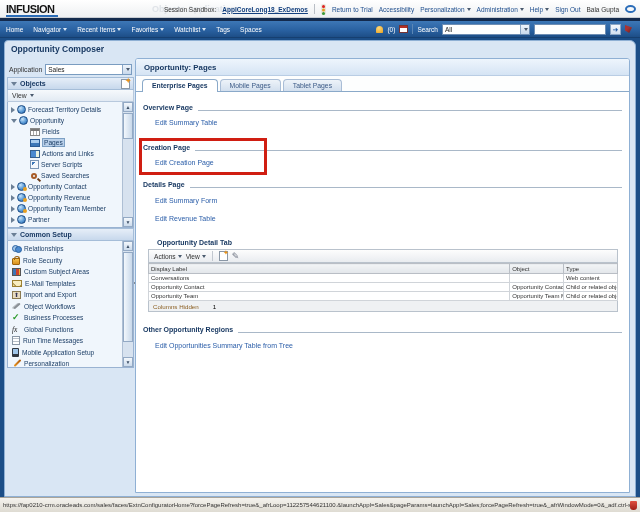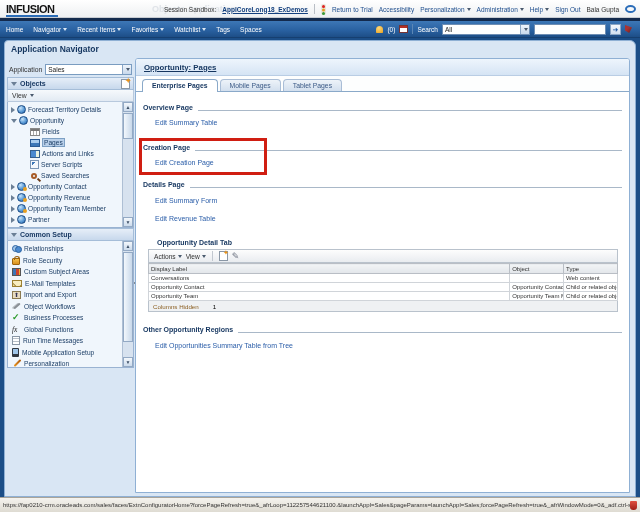--- a/index.html
+++ b/index.html
@@ -103,21 +103,21 @@
   .ic-pen::after { content:""; position:absolute; left:1px; top:3px; width:9px; height:2px; background:linear-gradient(90deg,#e8941e,#b05c10); transform:rotate(-45deg); border-radius:1px; }
   .commonbox { height:127px; background:#f0f6fc; border:1px solid #9ab3d2; border-top:none; position:relative; overflow:hidden; }
   .citem { display:flex; align-items:center; height:11.5px; gap:3px; font-size:6.6px; color:#1c3e66; padding-left:4px; white-space:nowrap; cursor:pointer; }
   .splitter-arrow { position:absolute; left:129px; top:238px; width:0; height:0;
     border-top:4px solid transparent; border-bottom:4px solid transparent; border-right:4px solid #333; }
 
   
   .content { position:absolute; left:130px; top:17px; right:5px; bottom:3px;
     background:#fff; border:1px solid #8fb0d4; border-radius:3px 3px 0 0; overflow:hidden; }
   .chdr { height:17px; background:linear-gradient(#eef5fc,#d5e4f4); border-bottom:1px solid #b9cde4;
-    display:flex; align-items:center; padding-left:8px; font-size:7.8px; font-weight:bold; color:#14355f;text-decoration:underline; }
+    display:flex; align-items:center; padding-left:8px; font-size:7.8px; font-weight:bold; color:#14355f; }
   .tabstrip { height:16px; display:flex; align-items:flex-end; padding-left:6px; gap:2px; border-bottom:1px solid #8aa9c9; background:#fdfefe; }
   .tab { font-size:6.8px; padding:2px 9px; border:1px solid #a9bdd6; border-bottom:none; border-radius:4px 4px 0 0;
     background:linear-gradient(#eef3f9,#d2dfee); color:#3c5a86; cursor:pointer; white-space:nowrap; }
   .tab.active { background:#fff; font-weight:bold; color:#14355f; border-color:#8aa9c9; position:relative; top:1px; padding-bottom:3px; }
   .cbody { padding:8px 7px 0 7px; }
   .sec { display:flex; align-items:center; }
   .sec-t { font-size:7px; font-weight:bold; color:#14355f; white-space:nowrap; }
   .sec-line { flex:1; border-bottom:1px solid #a9b8c8; margin-left:5px; margin-bottom:-2px; height:4px; }
   .elink { font-size:7px; color:#2a5da8; margin-left:12px; cursor:pointer; display:inline-block; }
   .creation-wrap { position:relative; margin-top:15px; }
@@ -188,21 +188,21 @@
           <span class="car"></span>
         </span>
     </span>
     <span class="searchbox"></span>
     <span class="gobtn">➜</span>
     <span class="advicon"></span>
   </div>
 </div>
 
 <div class="window">
-  <span class="wtitle">Application Navigator</span>
+  <span class="wtitle">Opportunity Composer</span>
 
   <div class="sidebar">
     <div class="approw">
       <span>Application</span>
       <span class="sel">
         <span class="val">Sales</span>
         <span class="ddbtn">
             <span class="car"></span>
           </span>
       </span>

